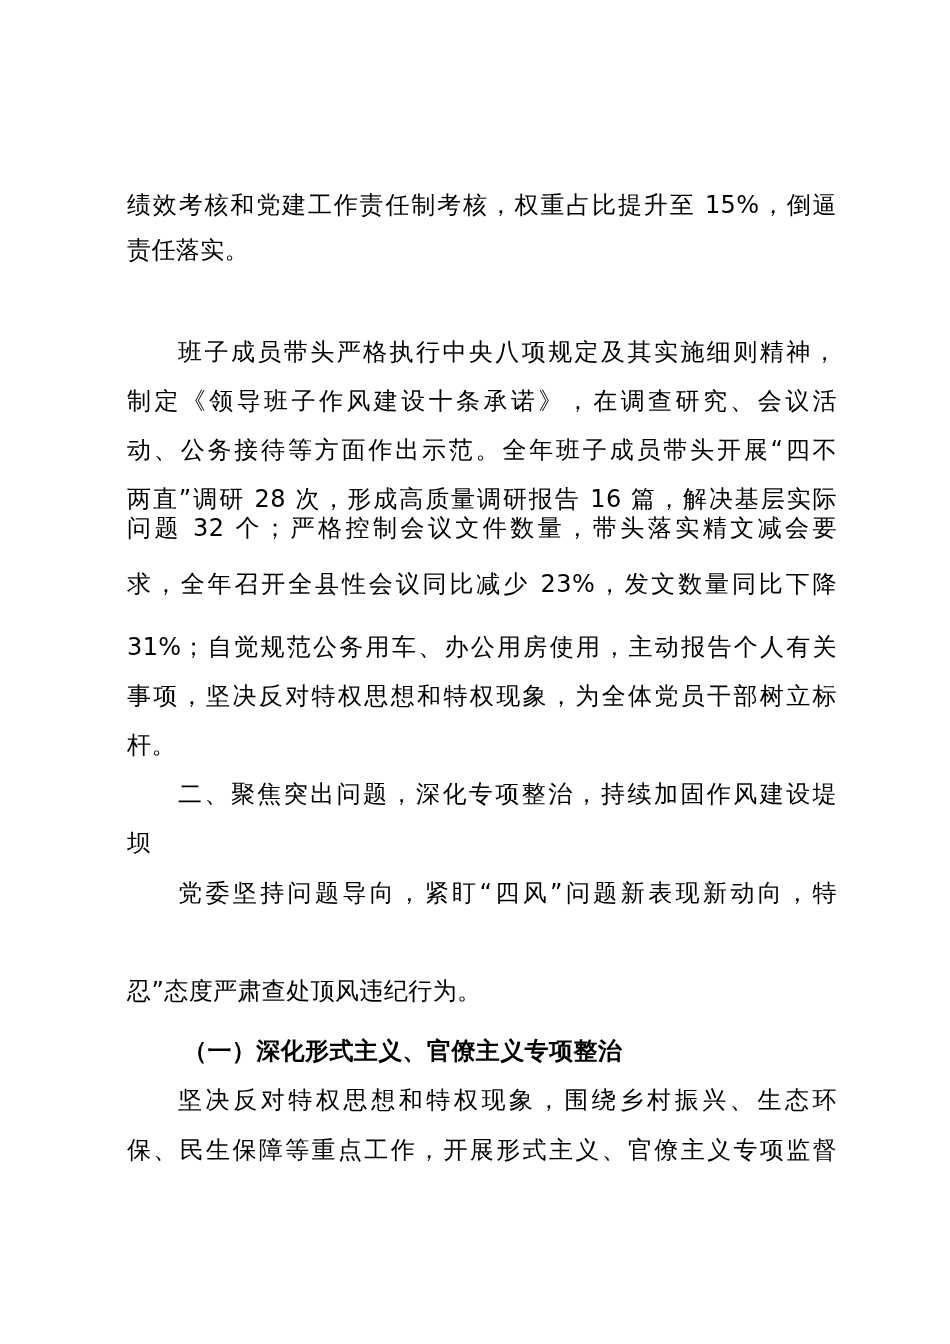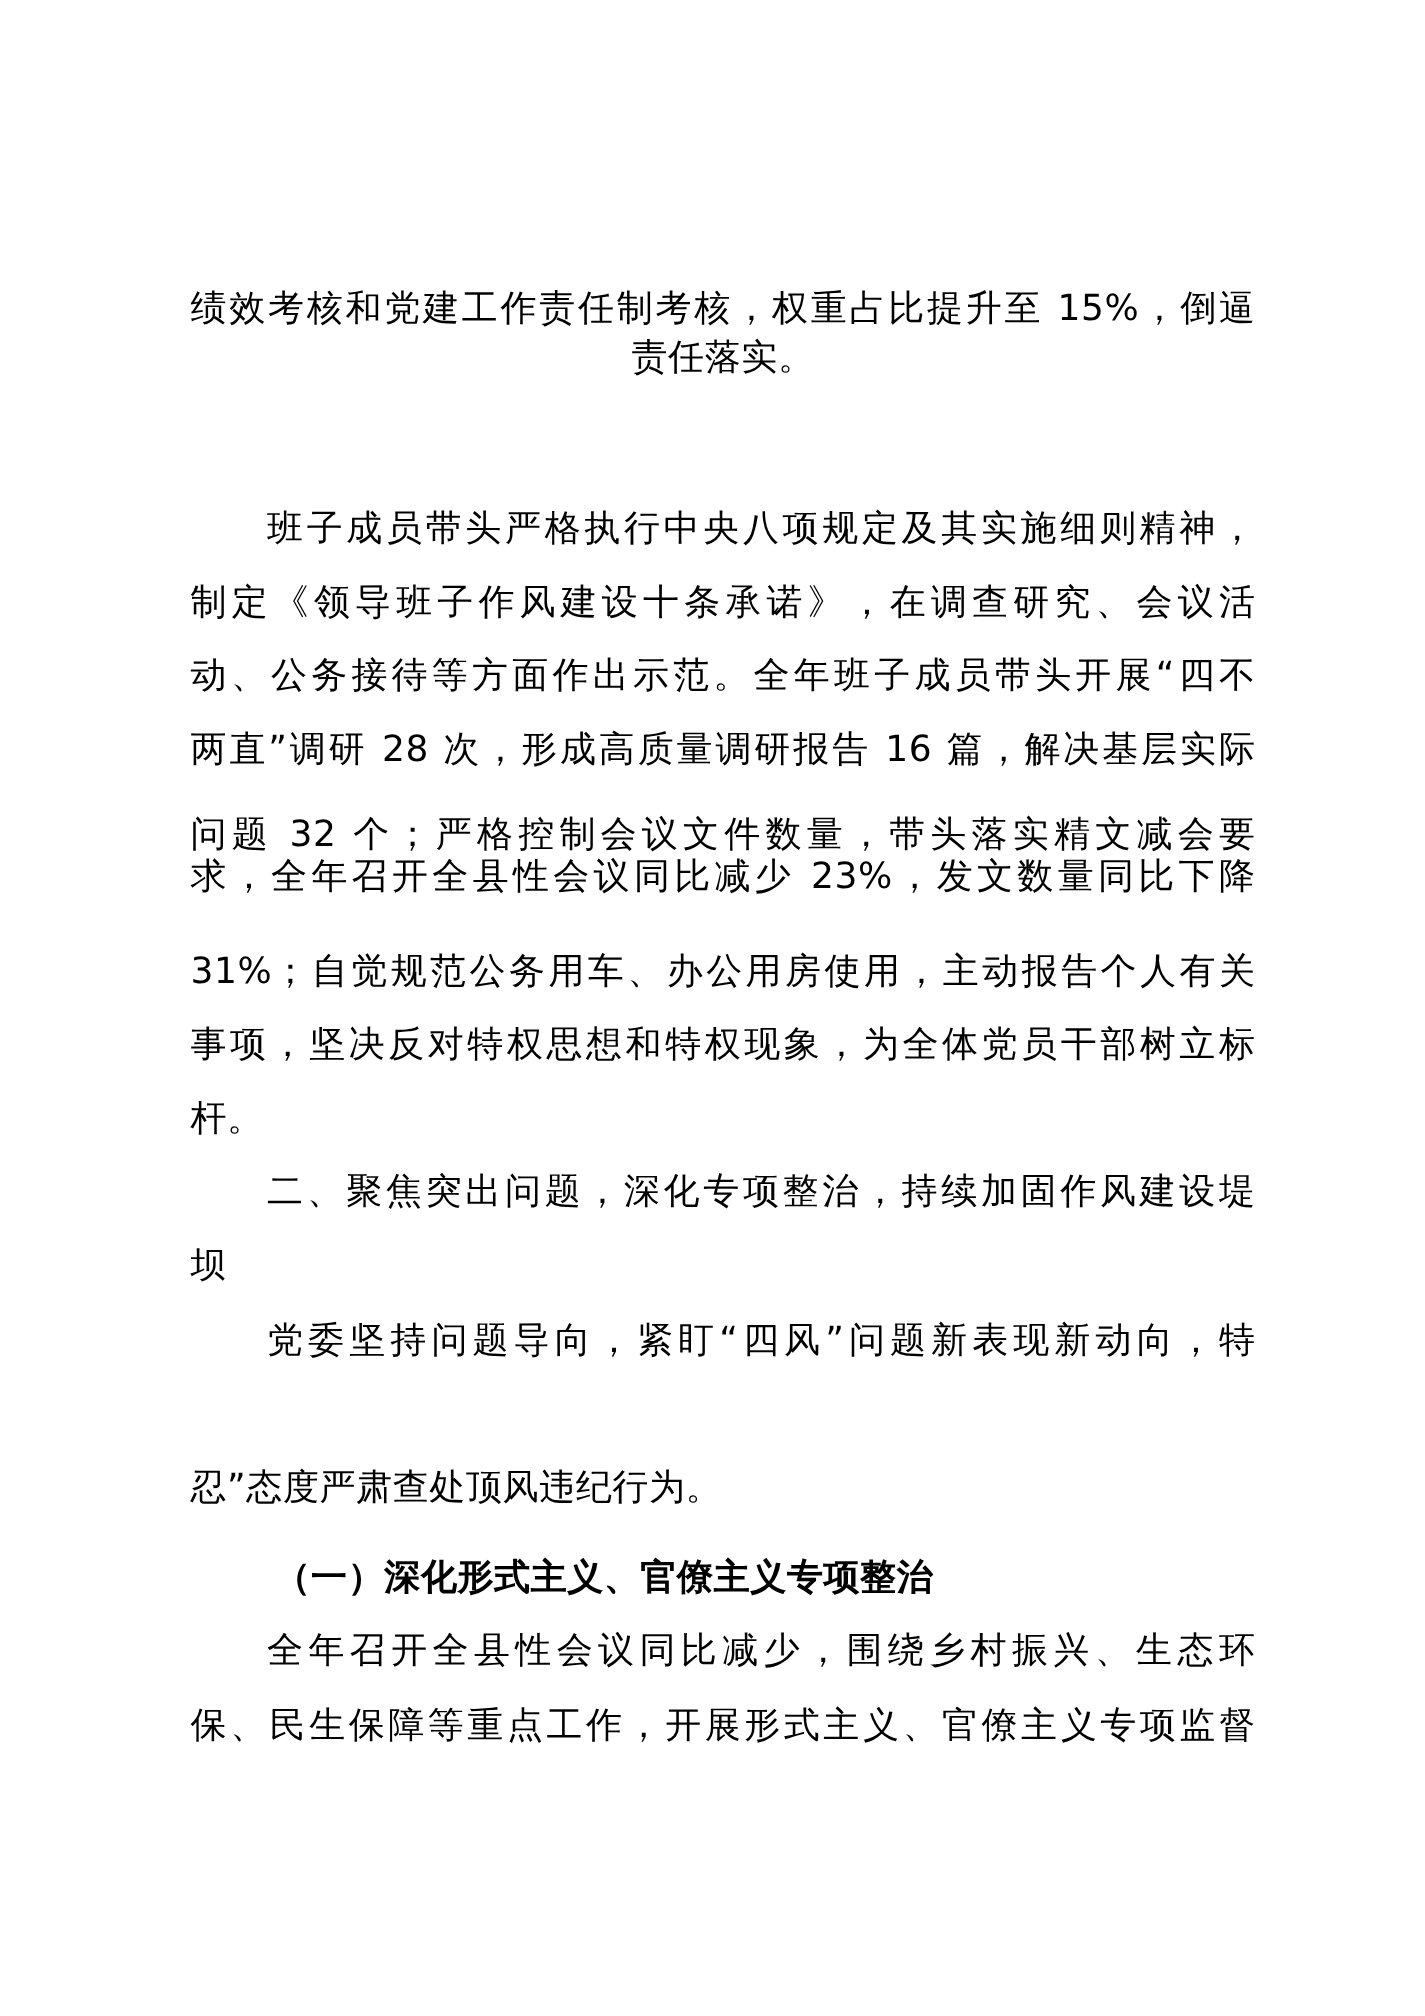--- a/index.html
+++ b/index.html
@@ -46,37 +46,37 @@
       left: 183px;
       width: auto;
     }
   </style>
 </head>
 <body>
 
 <div class="page">
 
   <div class="line just" style="top:185px;">绩效考核和党建工作责任制考核，权重占比提升至 15%，倒逼</div>
-  <div class="line" style="top:218px;text-align:center;">责任落实。</div>
+  <div class="line" style="top:230px;">责任落实。</div>
 
 
   <div class="line just indent" style="top:332px;">班子成员带头严格执行中央八项规定及其实施细则精神，</div>
   <div class="line just" style="top:381px;">制定《领导班子作风建设十条承诺》，在调查研究、会议活</div>
   <div class="line just" style="top:430px;">动、公务接待等方面作出示范。全年班子成员带头开展“四不</div>
   <div class="line just" style="top:479px;">两直”调研 28 次，形成高质量调研报告 16 篇，解决基层实际</div>
-  <div class="line just" style="top:536px;">问题 32 个；严格控制会议文件数量，带头落实精文减会要</div>
+  <div class="line just" style="top:508px;">问题 32 个；严格控制会议文件数量，带头落实精文减会要</div>
   <div class="line just" style="top:564px;">求，全年召开全县性会议同比减少 23%，发文数量同比下降</div>
   <div class="line just" style="top:627px;">31%；自觉规范公务用车、办公用房使用，主动报告个人有关</div>
   <div class="line just" style="top:676px;">事项，坚决反对特权思想和特权现象，为全体党员干部树立标</div>
   <div class="line" style="top:725px;">杆。</div>
 
   <div class="line just indent" style="top:774px;">二、聚焦突出问题，深化专项整治，持续加固作风建设堤</div>
   <div class="line" style="top:823px;">坝</div>
 
   <div class="line just indent" style="top:873px;">党委坚持问题导向，紧盯“四风”问题新表现新动向，特</div>
   <div class="line" style="top:971px;">忍”态度严肃查处顶风违纪行为。</div>
 
   <div class="line heading" style="top:1031px;">（一）深化形式主义、官僚主义专项整治</div>
 
-  <div class="line just indent" style="top:1080px;">全年召开全县性会议同比减少，围绕乡村振兴、生态环</div>
+  <div class="line just indent" style="top:1080px;">坚决反对特权思想和特权现象，围绕乡村振兴、生态环</div>
   <div class="line just" style="top:1130px;">保、民生保障等重点工作，开展形式主义、官僚主义专项监督</div>
 
 </div>
 
 </body></html>

